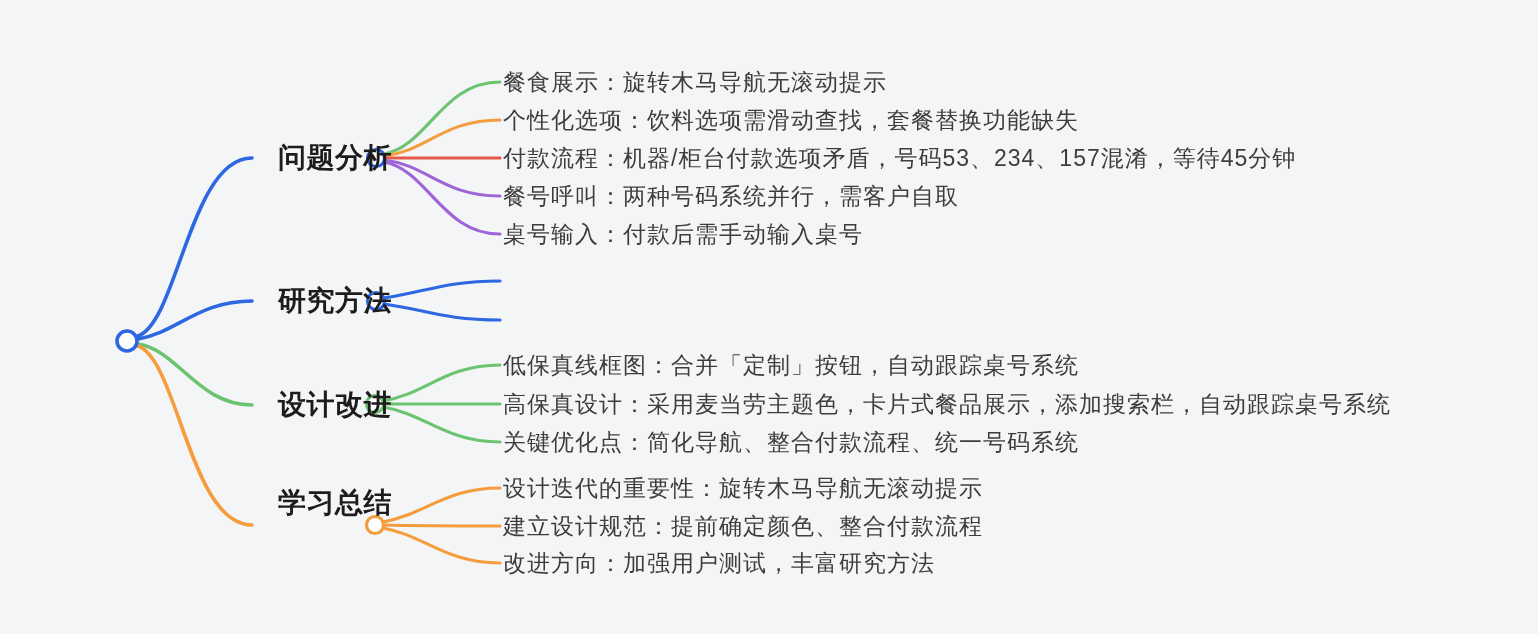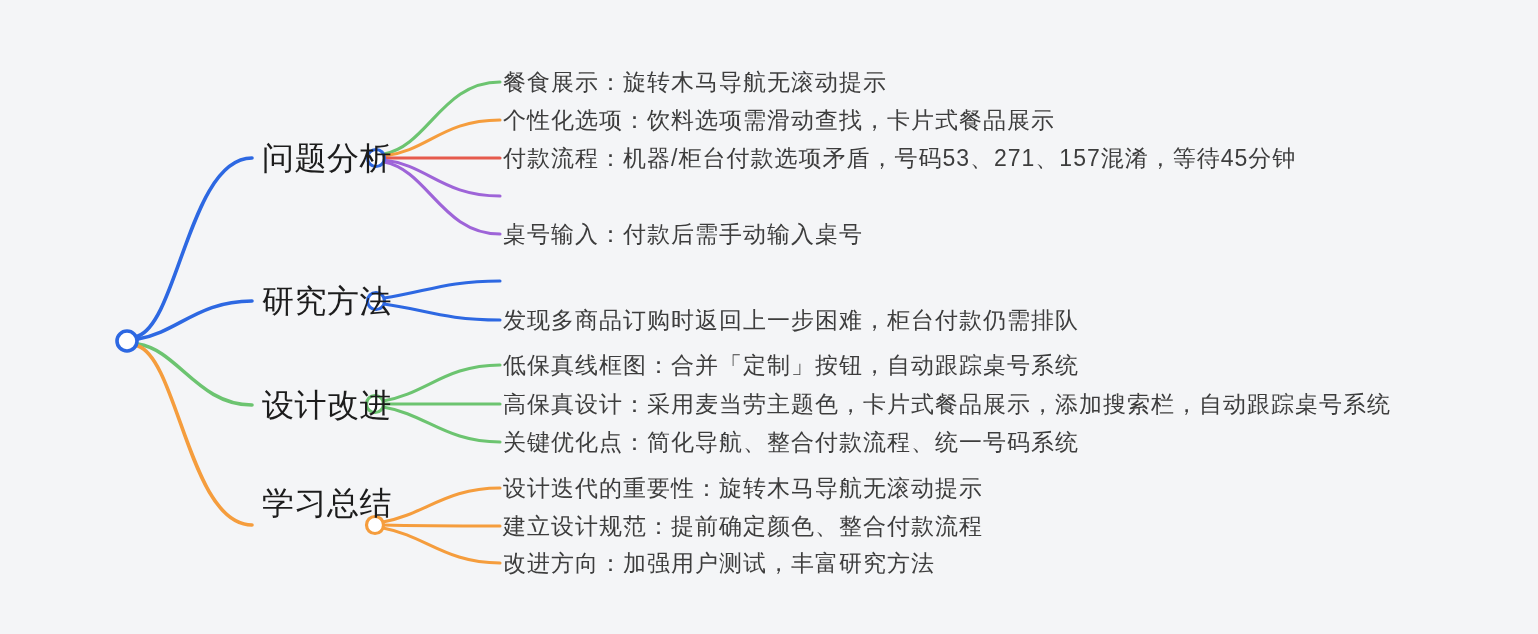--- a/index.html
+++ b/index.html
@@ -10,22 +10,22 @@
     overflow:hidden;position:relative;
   }
   .canvas{position:absolute;inset:0;width:1538px;height:634px;}
   .edges{position:absolute;left:0;top:0;}
   .edge{fill:none;stroke-linecap:round;}
   .edge.trunk{stroke-width:3.6px;}
   .edge.leaf{stroke-width:3.1px;}
   .node-circle{fill:#ffffff;stroke-width:3.2px;cursor:pointer;}
   .branch-label{
     position:absolute;
-    font-size:32px;font-weight:normal;color:#1c1c1c;
-    line-height:32px;letter-spacing:0.5px;white-space:nowrap;cursor:pointer;
+    font-size:28px;font-weight:bold;color:#1c1c1c;
+    line-height:32px;letter-spacing:0.5px;white-space:nowrap;cursor:pointer;margin-left:16px;
   }
   .child-item{
     position:absolute;
     font-size:23px;font-weight:400;color:#3d3d3d;
     line-height:30px;letter-spacing:1px;white-space:nowrap;cursor:pointer;
   }
 </style>
 </head>
 <body>
 
@@ -61,25 +61,25 @@
     <circle class="node-circle" cx="375" cy="404" r="8.5" stroke="#6cc470"></circle>
     <circle class="node-circle" cx="375" cy="525" r="8.5" stroke="#f59d3d"></circle>
   </svg>
 
   <div class="branch-label" style="left:262px;top:142px">问题分析</div>
   <div class="branch-label" style="left:262px;top:285px">研究方法</div>
   <div class="branch-label" style="left:262px;top:389px">设计改进</div>
   <div class="branch-label" style="left:262px;top:487px">学习总结</div>
 
   <div class="child-item" style="left:503px;top:67px">餐食展示：旋转木马导航无滚动提示</div>
-  <div class="child-item" style="left:503px;top:105px">个性化选项：饮料选项需滑动查找，卡片式餐品展示</div>
-  <div class="child-item" style="left:503px;top:143px">付款流程：机器/柜台付款选项矛盾，号码53、271、157混淆，等待45分钟</div>
+  <div class="child-item" style="left:503px;top:105px">个性化选项：饮料选项需滑动查找，套餐替换功能缺失</div>
+  <div class="child-item" style="left:503px;top:143px">付款流程：机器/柜台付款选项矛盾，号码53、234、157混淆，等待45分钟</div>
+  <div class="child-item" style="left:503px;top:181px">餐号呼叫：两种号码系统并行，需客户自取</div>
   <div class="child-item" style="left:503px;top:219px">桌号输入：付款后需手动输入桌号</div>
 
-  <div class="child-item" style="left:503px;top:305px">发现多商品订购时返回上一步困难，柜台付款仍需排队</div>
 
   <div class="child-item" style="left:503px;top:350px">低保真线框图：合并「定制」按钮，自动跟踪桌号系统</div>
   <div class="child-item" style="left:503px;top:427px">关键优化点：简化导航、整合付款流程、统一号码系统</div>
   <div class="child-item" style="left:503px;top:389px">高保真设计：采用麦当劳主题色，卡片式餐品展示，添加搜索栏，自动跟踪桌号系统</div>
 
   <div class="child-item" style="left:503px;top:473px">设计迭代的重要性：旋转木马导航无滚动提示</div>
   <div class="child-item" style="left:503px;top:511px">建立设计规范：提前确定颜色、整合付款流程</div>
   <div class="child-item" style="left:503px;top:548px">改进方向：加强用户测试，丰富研究方法</div>
 
 </div>

